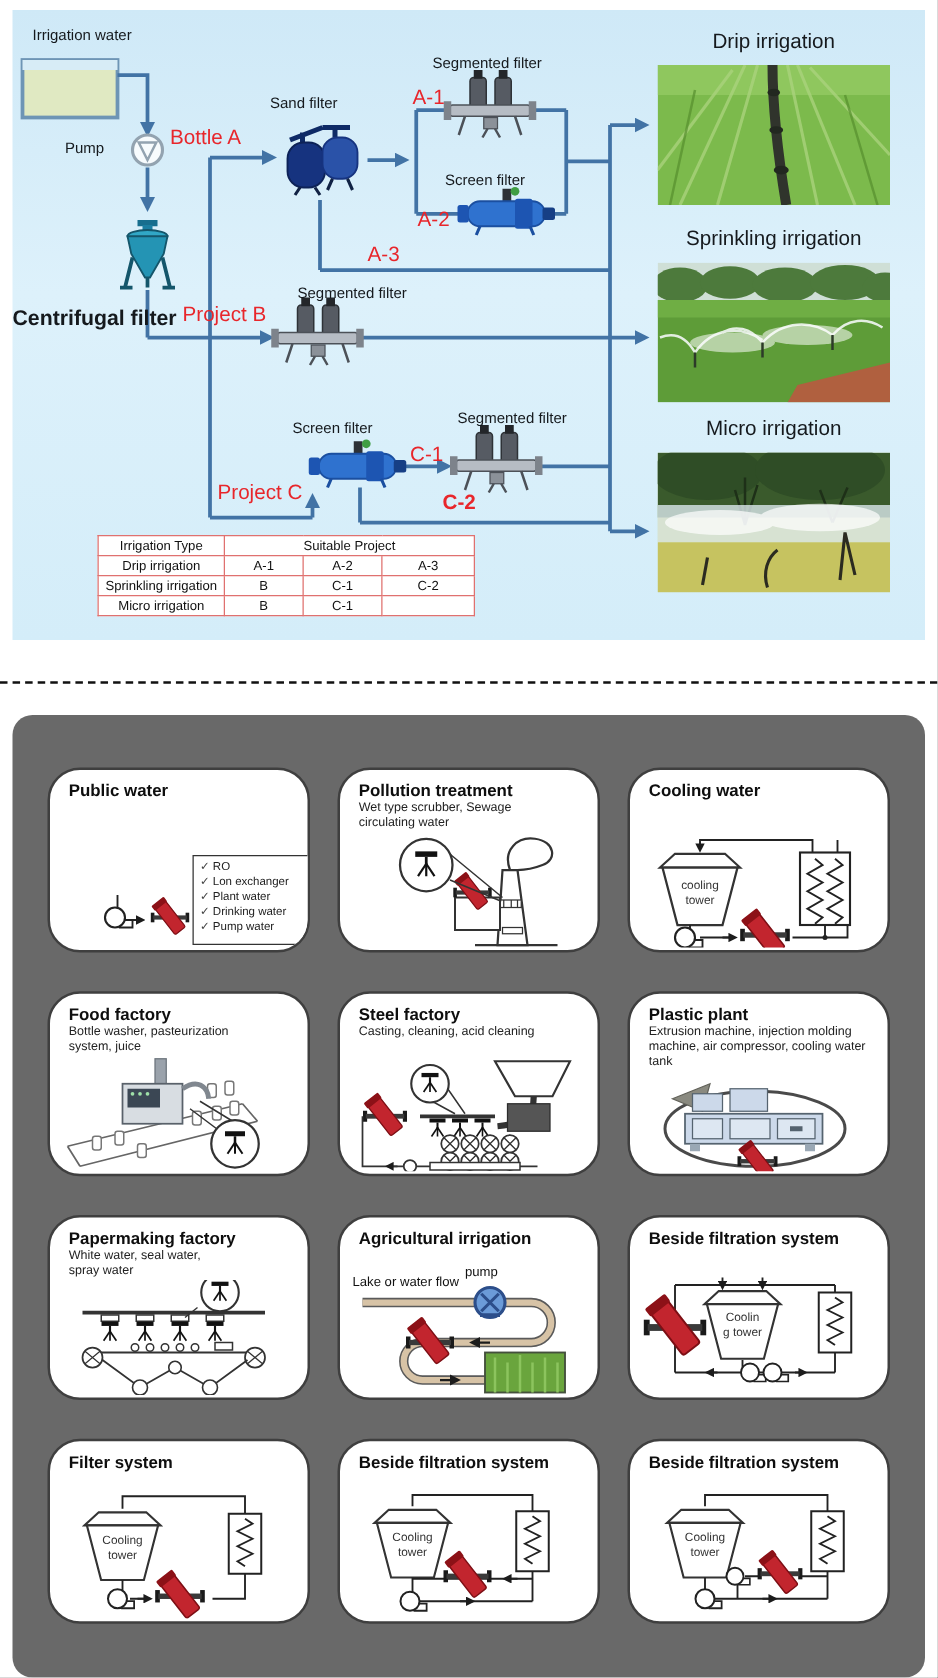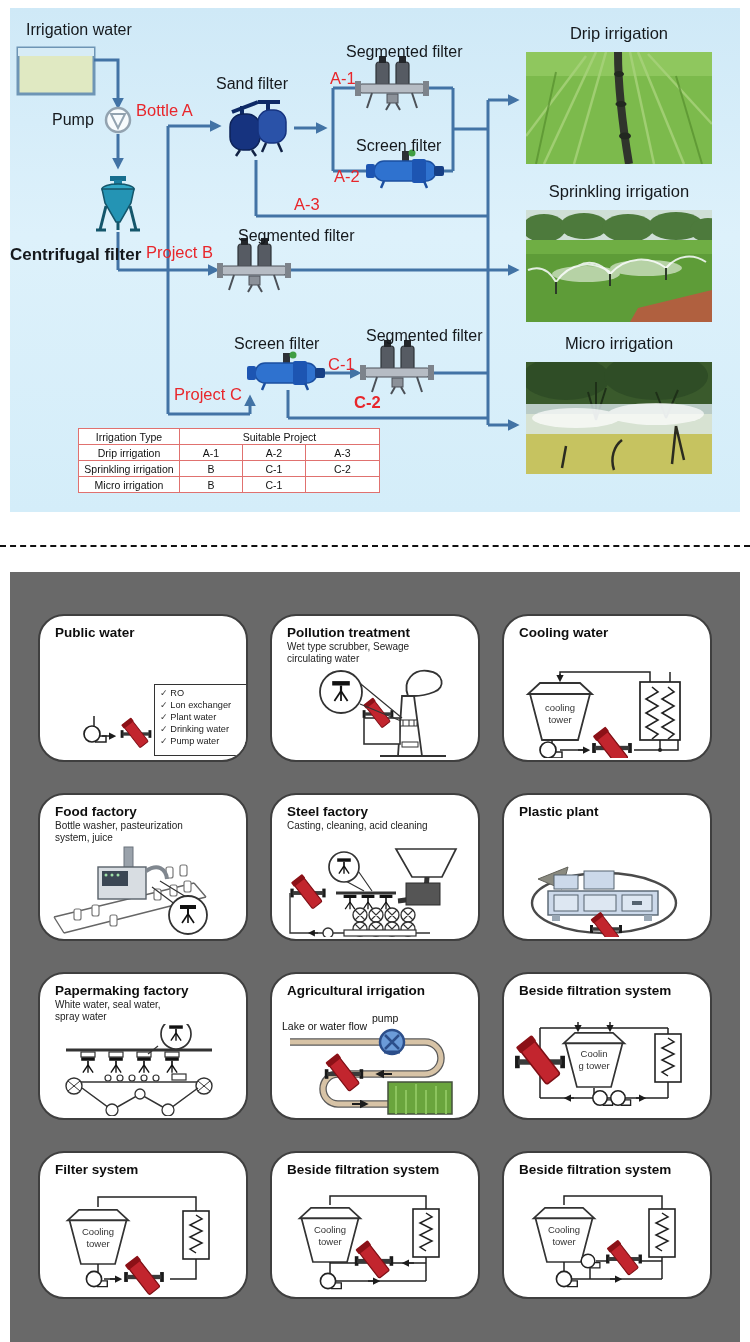--- a/index.html
+++ b/index.html
@@ -2,39 +2,39 @@
 <html><head>
 <meta charset="utf-8">
 <style>
   html,body{margin:0;padding:0;background:#fff;}
   body{width:750px;height:1342px;position:relative;font-family:"Liberation Sans",sans-serif;overflow:hidden;}
 
   
   .top-panel{position:absolute;left:10px;top:8px;width:730px;height:504px;
     background:linear-gradient(180deg,#cfe9f7 0%,#ddf1fb 45%,#d4edf9 100%);}
   .top-panel svg.flow{position:absolute;left:0;top:0;}
-  .lbl{position:absolute;font-size:16px;color:#15191d;white-space:nowrap;line-height:1.05;}
+  .lbl{position:absolute;font-size:12px;color:#15191d;white-space:nowrap;line-height:1.05;}
   .lbl.bold{font-weight:bold;font-size:17px;}
   .lbl.red{color:#e8262b;font-size:16.5px;}
   .lbl.red.bold{font-weight:bold;}
   .photo{position:absolute;width:186px;height:112px;overflow:hidden;}
   .photo svg{display:block;}
   .photo-lbl{position:absolute;width:186px;text-align:center;font-size:16.5px;color:#15191d;}
 
   
   .suit-table{position:absolute;left:68px;top:420px;width:302px;border-collapse:collapse;background:#fff;}
   .suit-table td,.suit-table th{border:1.6px solid #e0716f;font-size:10.5px;color:#111;
     font-weight:normal;padding:1px 2px;text-align:center;height:13px;}
 
   
   .divider{position:absolute;left:0;top:545px;width:750px;border-top:2px dashed #111;}
 
   
   .apps-panel{position:absolute;left:10px;top:572px;width:730px;height:770px;background:#696969;
-    box-sizing:border-box;padding:42px 28px 0 28px;}
+    box-sizing:border-box;padding:42px 28px 0 28px;border-radius:16px;}
   .apps-grid{display:grid;grid-template-columns:repeat(3,210px);grid-auto-rows:148px;gap:31px 22px;}
   .card{background:#fff;border:2px solid #3f3f3f;border-radius:26px;box-sizing:border-box;
     padding:10px 13px 4px 15px;position:relative;overflow:hidden;}
   .card-title{font-size:13.5px;font-weight:bold;color:#0e0e0e;line-height:1.1;}
   .card-desc{font-size:10px;color:#222;line-height:1.22;margin-top:0;}
   .draw{position:absolute;left:8px;right:8px;bottom:2px;}
   .draw svg{position:absolute;left:0;top:0;}
   .minibox{position:absolute;border:1.5px solid #333;background:#fff;box-sizing:border-box;
     font-size:9.2px;color:#222;line-height:1.3;padding:3px 5px;}
   .check-list div::before{content:"\2713  ";color:#444;}
@@ -431,20 +431,21 @@
         <path d="M10,48 V88 H44 M52,88 H150" fill="none" stroke="#333" stroke-width="1.4"></path>
         <path d="M38,88 H30" stroke="#333" stroke-width="1.4" marker-end="url(#arrK)"></path>
         <circle cx="48" cy="88" r="5" fill="#fff" stroke="#333" stroke-width="1.4"></circle>
         <rect x="64" y="85" width="72" height="6" fill="#fff" stroke="#333" stroke-width="1.2"></rect>
       </svg>
     </div>
   </div>
 
   <div class="card">
     <div class="card-title">Plastic plant</div>
+    <div class="card-desc">Extrusion machine, injection molding machine, air compressor, cooling water tank</div>
     <div class="draw" style="height:74px">
       <svg width="182" height="74" viewBox="0 0 182 74">
         <ellipse cx="92" cy="40" rx="72" ry="30" fill="none" stroke="#4a4a4a" stroke-width="2.4"></ellipse>
         <polygon points="26,16 56,4 50,26" fill="#8a8a80" stroke="#62625a"></polygon>
         <rect x="36" y="28" width="110" height="24" fill="#ccd9ea" stroke="#55636f" stroke-width="1.4"></rect>
         <rect x="42" y="32" width="24" height="16" fill="#dde7f2" stroke="#55636f"></rect>
         <rect x="72" y="32" width="32" height="16" fill="#dde7f2" stroke="#55636f"></rect>
         <rect x="110" y="32" width="30" height="16" fill="#dde7f2" stroke="#55636f"></rect>
         <rect x="120" y="38" width="10" height="4" fill="#55636f"></rect>
         <rect x="42" y="12" width="24" height="14" fill="#ccd9ea" stroke="#55636f"></rect>

